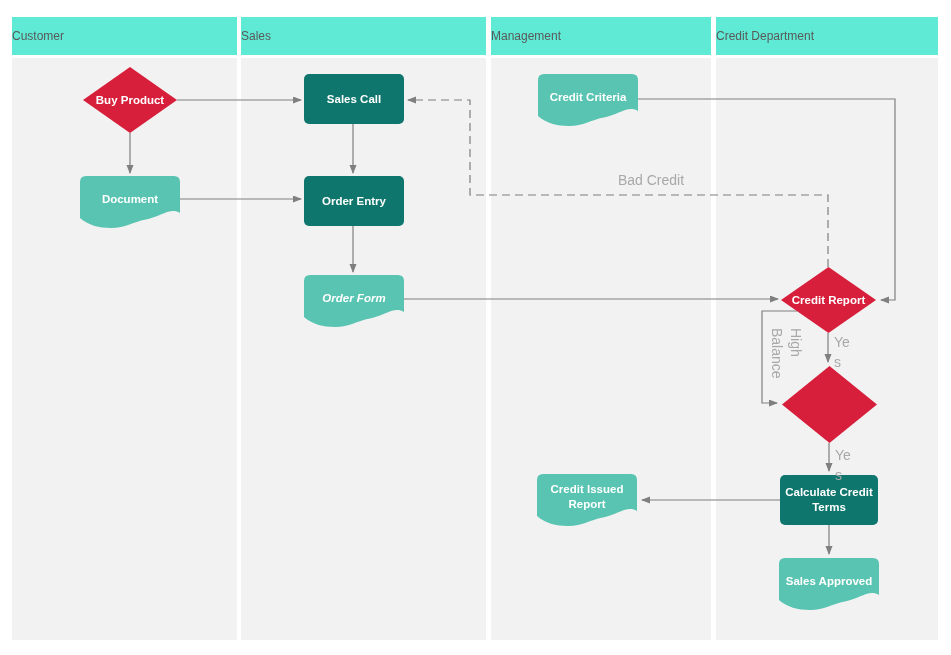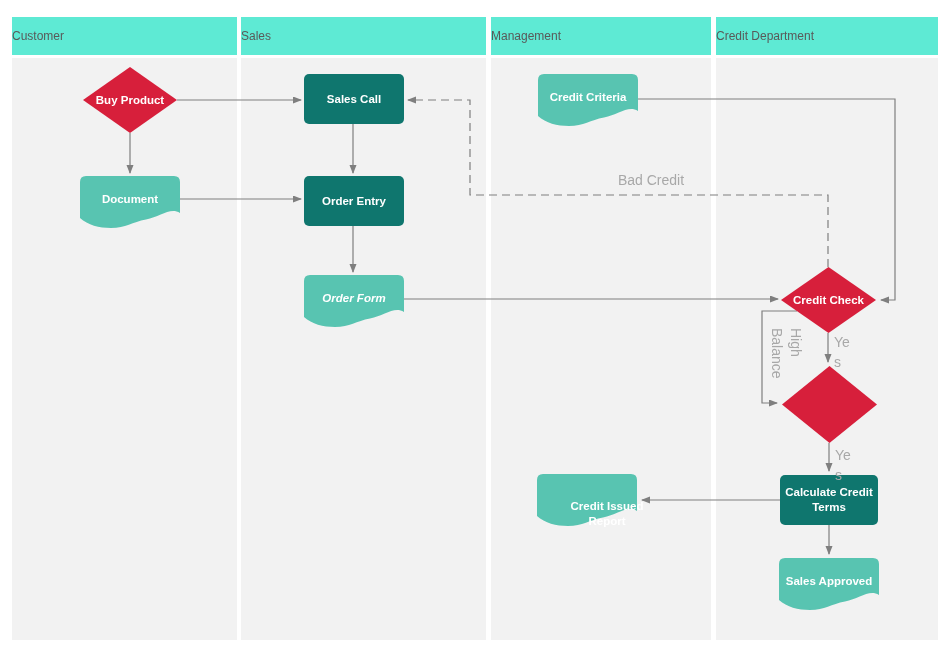--- a/index.html
+++ b/index.html
@@ -115,28 +115,28 @@
     <svg class="shape" viewBox="0 0 100 52" preserveAspectRatio="none">
       <path d="M0,42 L0,6 Q0,0 6,0 L94,0 Q100,0 100,6 L100,37 C90,31 80,41 66,43.5 C52,46 46,52 31,52 C19,52 8,49 0,42 Z" fill="#58c4b1"></path>
     </svg>
     <div class="label" style="height:46px;">Credit Criteria</div>
   </div>
 
   <div class="node" style="left:537px;top:474px;width:100px;height:52px;">
     <svg class="shape" viewBox="0 0 100 52" preserveAspectRatio="none">
       <path d="M0,42 L0,6 Q0,0 6,0 L94,0 Q100,0 100,6 L100,37 C90,31 80,41 66,43.5 C52,46 46,52 31,52 C19,52 8,49 0,42 Z" fill="#58c4b1"></path>
     </svg>
-    <div class="label" style="height:46px;padding:17px 12px;width:76px;margin-left:20px;">Credit Issued Report</div>
+    <div class="label" style="height:46px;padding:0 12px;width:76px;">Credit Issued Report</div>
   </div>
 
   <div class="node" style="left:781px;top:267px;width:95px;height:66px;">
     <svg class="shape" viewBox="0 0 100 100" preserveAspectRatio="none">
         <polygon points="50,0 100,50 50,100 0,50" fill="#d71f3b"></polygon>
       </svg>
-    <div class="label">Credit Check</div>
+    <div class="label">Credit Report</div>
   </div>
 
   <div class="node" style="left:782px;top:366px;width:95px;height:77px;">
     <svg class="shape" viewBox="0 0 100 100" preserveAspectRatio="none">
         <polygon points="50,0 100,50 50,100 0,50" fill="#d71f3b"></polygon>
       </svg>
   </div>
 
   <div class="node process" style="left:780px;top:475px;width:98px;height:50px;">
     <span style="display:inline-block;width:90px;">Calculate Credit Terms</span>

